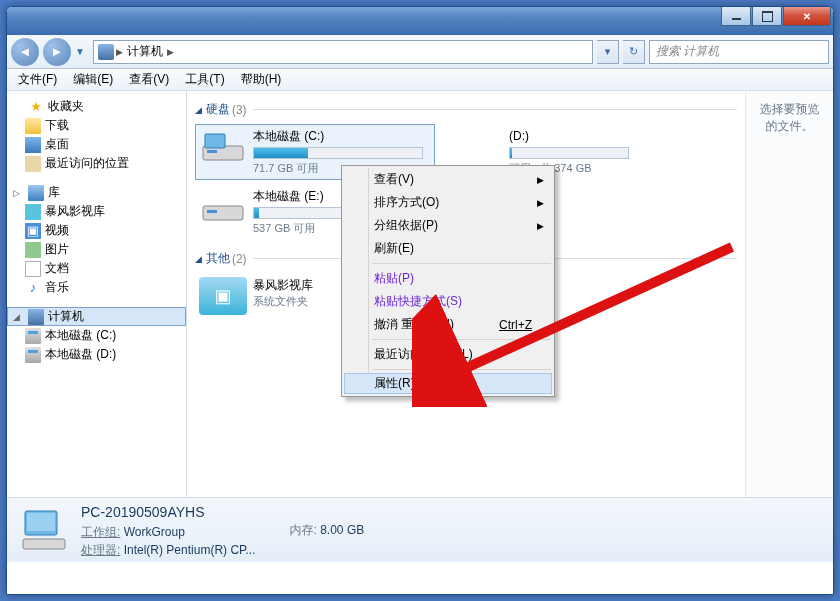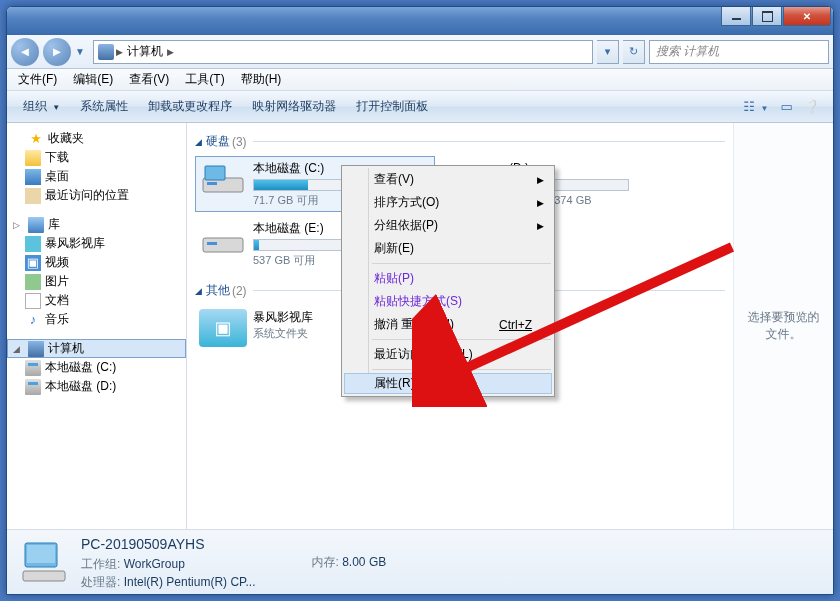--- a/index.html
+++ b/index.html
@@ -59,21 +59,21 @@
 .ico { width:16px; height:16px; display:inline-flex; align-items:center; justify-content:center; font-size:13px; flex-shrink:0; }
 .ico.folder { background: linear-gradient(#ffe9a6,#f5c13b); border-radius:1px; }
 .ico.star { color:#f7b500; }
 .ico.lib { background: linear-gradient(#9cc9f3,#3e7ec0); border-radius:1px; color:#fff; }
 .ico.drive { background: linear-gradient(#e0e0e0,#a8a8a8); border-radius:1px; }
 .ico.drive::after { content:""; width:10px; height:3px; background:#4aa3e0; position:relative; top:-3px; }
 .ico.comp { background: linear-gradient(#89b4e6,#4470a3); border-radius:1px; }
 
 .content { flex:1; background:#fff; display:flex; }
 .main { flex:1; padding: 6px 8px; overflow:auto; position:relative; }
-.preview { width:100px; background:#fafcfe; border-left:1px solid #e4ebf3; display:flex; align-items:center; justify-content:center; flex-direction:column; font-size:12px; color:#6a7a8a; padding:10px; text-align:center; }
+.preview { width:88px; background:#fafcfe; border-left:1px solid #e4ebf3; display:flex; align-items:center; justify-content:flex-start; flex-direction:column; font-size:12px; color:#6a7a8a; padding:10px; text-align:center; }
 
 .group-head { display:flex; align-items:center; font-size:12px; color:#1e4f8e; margin:4px 0 6px; cursor:default; }
 .group-head .tri { font-size:9px; margin-right:4px; }
 .group-head .cnt { color:#888; margin-left:2px; }
 .group-head .line { flex:1; height:1px; background:#d4dde8; margin-left:6px; }
 
 .drives { display:flex; flex-wrap:wrap; gap:4px 10px; margin-bottom:10px; }
 .drive-item { display:flex; align-items:flex-start; gap:6px; width:240px; padding:4px; cursor:default; }
 .drive-item.outline { border:1px solid #7da2ce; background:#eaf3fc; padding:3px; }
 .drive-ico { width:48px; height:40px; display:flex; align-items:center; justify-content:center; flex-shrink:0; }
@@ -101,22 +101,22 @@
 .arrow-red { position:absolute; left:405px; top:220px; z-index:60; pointer-events:none; }
 
 .statusbar {
   height:65px; background: linear-gradient(#f3f7fc,#e5eef8);
   border-top:1px solid #d4dde8;
   display:flex; align-items:center; padding:0 12px; gap:12px;
 }
 .status-ico { width:50px; height:50px; }
 .status-txt { font-size:12px; line-height:1.5; color:#1a3a5f; }
 .status-txt .title { font-size:14px; color:#1a3a5f; }
-.status-txt .lbl { color:#6a7a8a; }
-.status-col2 { font-size:12px; color:#1a3a5f; margin-left:44px; }
+.status-txt .lbl { color:#6a7a8a;text-decoration:underline; }
+.status-col2 { font-size:12px; color:#1a3a5f; margin-left:22px; }
 .status-col2 .lbl { color:#6a7a8a; }
 
 </style>
 </head>
 <body>
 
 <div class="window">
 
   <div class="titlebar">
     <div class="win-btn min"></div>
@@ -142,31 +142,20 @@
   </div>
 
   <div class="menubar">
     <span>文件(F)</span>
     <span>编辑(E)</span>
     <span>查看(V)</span>
     <span>工具(T)</span>
     <span>帮助(H)</span>
   </div>
 
-  <div class="toolbar">
-    <span class="tb"><span>组织</span> <span class="dd">▼</span></span>
-    <span class="tb">系统属性</span>
-    <span class="tb">卸载或更改程序</span>
-    <span class="tb">映射网络驱动器</span>
-    <span class="tb">打开控制面板</span>
-    <span class="spacer"></span>
-    <span class="tb-icon">☷ <span class="dd">▼</span></span>
-    <span class="tb-icon">▭</span>
-    <span class="tb-icon" style="color:#2a7ad2">❔</span>
-  </div>
 
   <div class="body">
 
     <div class="tree">
       <div class="grp">
         <div class="item root">
             <span class="expander"></span>
             <span class="ico star">★</span>
             <span>收藏夹</span>
           </div>

